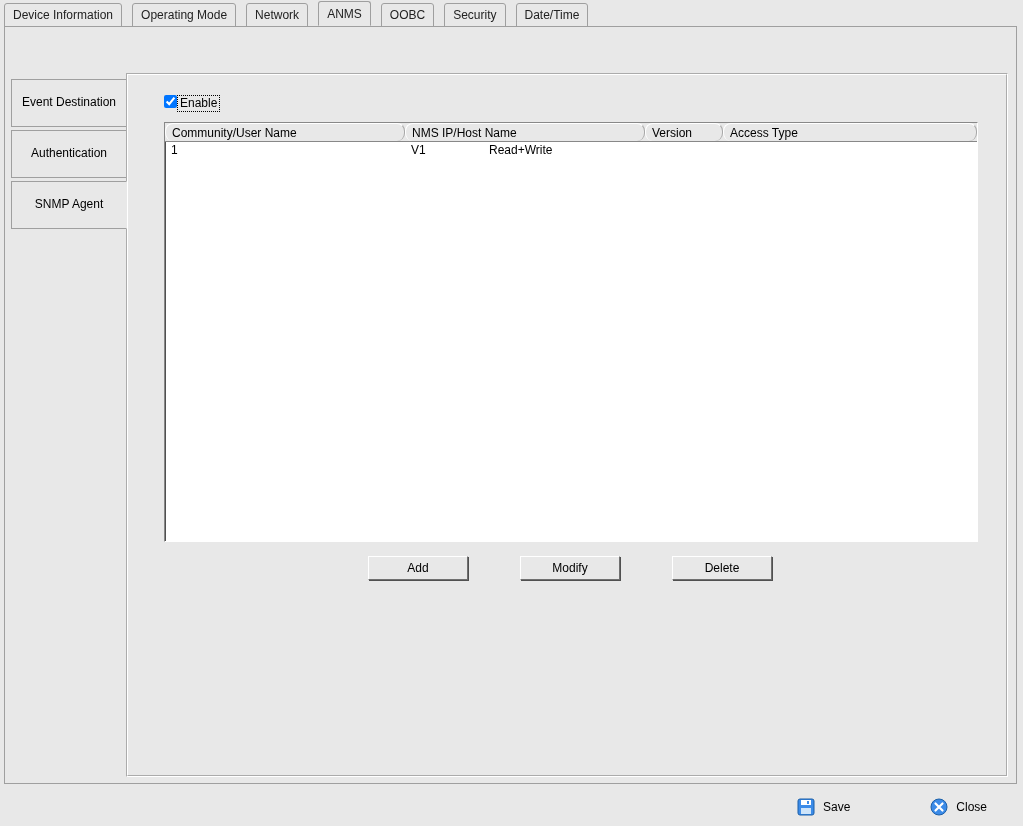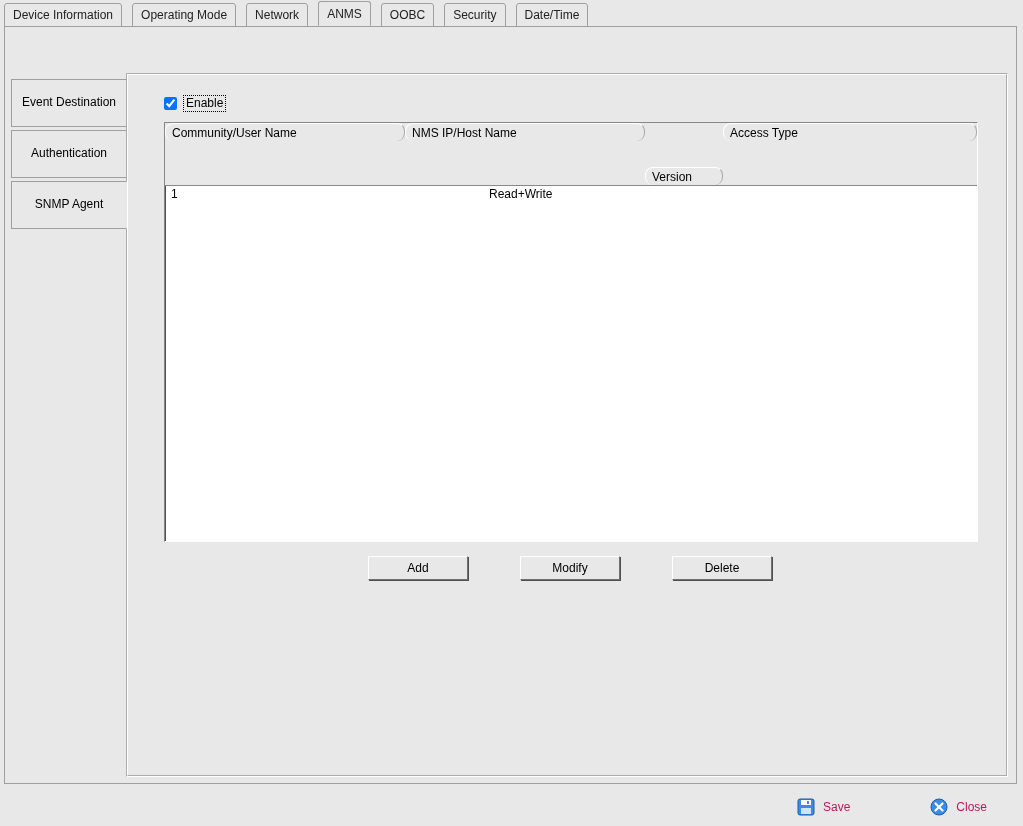--- a/index.html
+++ b/index.html
@@ -92,22 +92,20 @@
       background: #e8e8e8;
     }
 
     .inner {
       padding: 20px 28px 20px 36px;
     }
 
     
     .enable-row {
       display: flex;
-      align-items: center;
-      gap: 6px;
       margin-bottom: 10px;
     }
     .enable-row input[type="checkbox"] {
       width: 13px;
       height: 13px;
     }
     .enable-label-wrap {
       border: 1px dotted #000;
       padding: 0px 2px;
       line-height: 15px;
@@ -145,21 +143,21 @@
       height: 18px;
       line-height: 17px;
     }
     .list-body .cell {
       padding: 0 6px;
       overflow: hidden;
       white-space: nowrap;
     }
     .c1 { width: 240px; flex: 0 0 240px; }
     .c2 { width: 240px; flex: 0 0 240px; }
-    .c3 { width: 78px;  flex: 0 0 78px; margin-top: 44px; }
+    .c3 { width: 78px;  flex: 0 0 78px; }
     .c4 { flex: 1; }
 
     
     .actions {
       display: flex;
       justify-content: center;
       gap: 52px;
       margin-top: 14px;
       padding-right: 2px;
     }
@@ -185,21 +183,21 @@
       align-items: center;
       justify-content: flex-end;
       gap: 80px;
       padding-right: 36px;
     }
     .bottom-item {
       display: flex;
       align-items: center;
       gap: 8px;
       cursor: pointer;
-      color: #be185d;
+      color: #000000;
     }
     .icon-save, .icon-close {
       width: 18px; height: 18px;
       display: inline-block;
     }
   </style>
 </head>
 <body>
 
 <div class="top-tabs">

